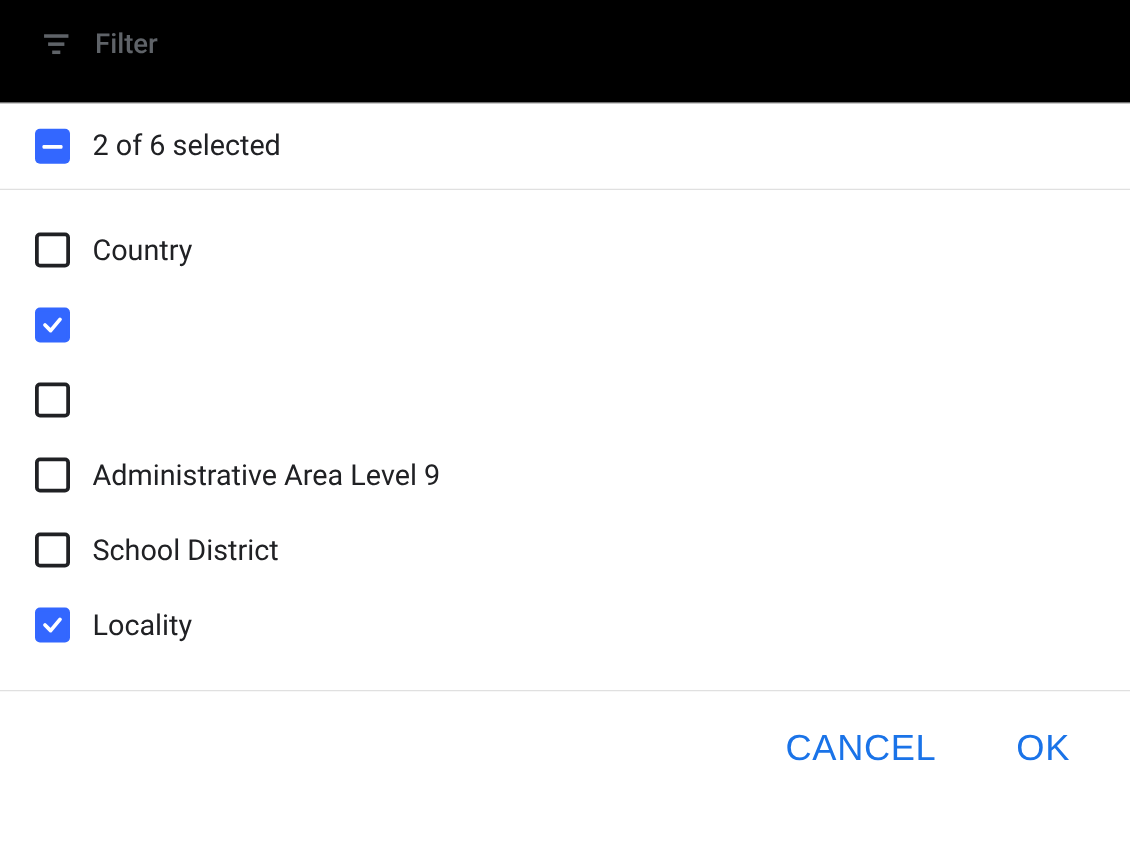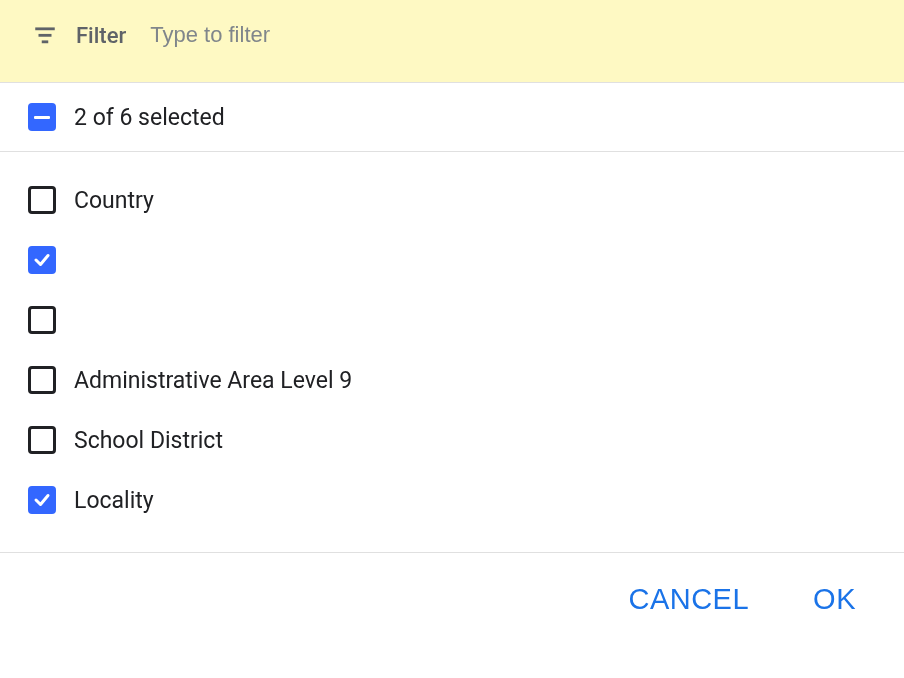--- a/index.html
+++ b/index.html
@@ -9,21 +9,21 @@
     }
     body {
       font-family: Roboto, "Helvetica Neue", Arial, sans-serif;
       background: #ffffff;
       width: 904px;
       height: 678px;
       overflow: hidden;
       color: #202124;
     }
     .filter-bar {
-      background: #fef9c3;
+      background: #000000;
       border-bottom: 1px solid #e0e0e0;
       padding: 22px 32px 34px 32px;
       display: flex;
       align-items: center;
       gap: 18px;
     }
     .filter-icon svg {
       display: block;
     }
     .filter-label {
@@ -38,21 +38,21 @@
       border: none;
       outline: none;
       background: transparent;
       flex: 1;
     }
     .filter-input::placeholder {
       color: #80868b;
     }
     .select-summary {
       display: flex;
-      align-items: center;
+      align-items: flex-start;
       gap: 18px;
       padding: 20px 28px 20px 28px;
       background: #ffffff;
       border-bottom: 1px solid #e0e0e0;
     }
     .indeterminate-box {
       width: 28px;
       height: 28px;
       border-radius: 4px;
       background: #3367ff;
@@ -130,21 +130,20 @@
 
 <div class="filter-bar">
   <span class="filter-icon">
     <svg width="26" height="26" viewBox="0 0 24 24" fill="#5f6368">
       <rect x="3" y="5" width="18" height="2.6"></rect>
       <rect x="6" y="11" width="12" height="2.6"></rect>
       <rect x="9" y="17" width="6" height="2.6"></rect>
     </svg>
   </span>
   <span class="filter-label">Filter</span>
-  <input class="filter-input" type="text" placeholder="Type to filter" style="">
 </div>
 
 <div class="select-summary">
   <div class="indeterminate-box">
     <div class="dash"></div>
   </div>
   <span class="summary-text">2 of 6 selected</span>
 </div>
 
 <div class="options">

